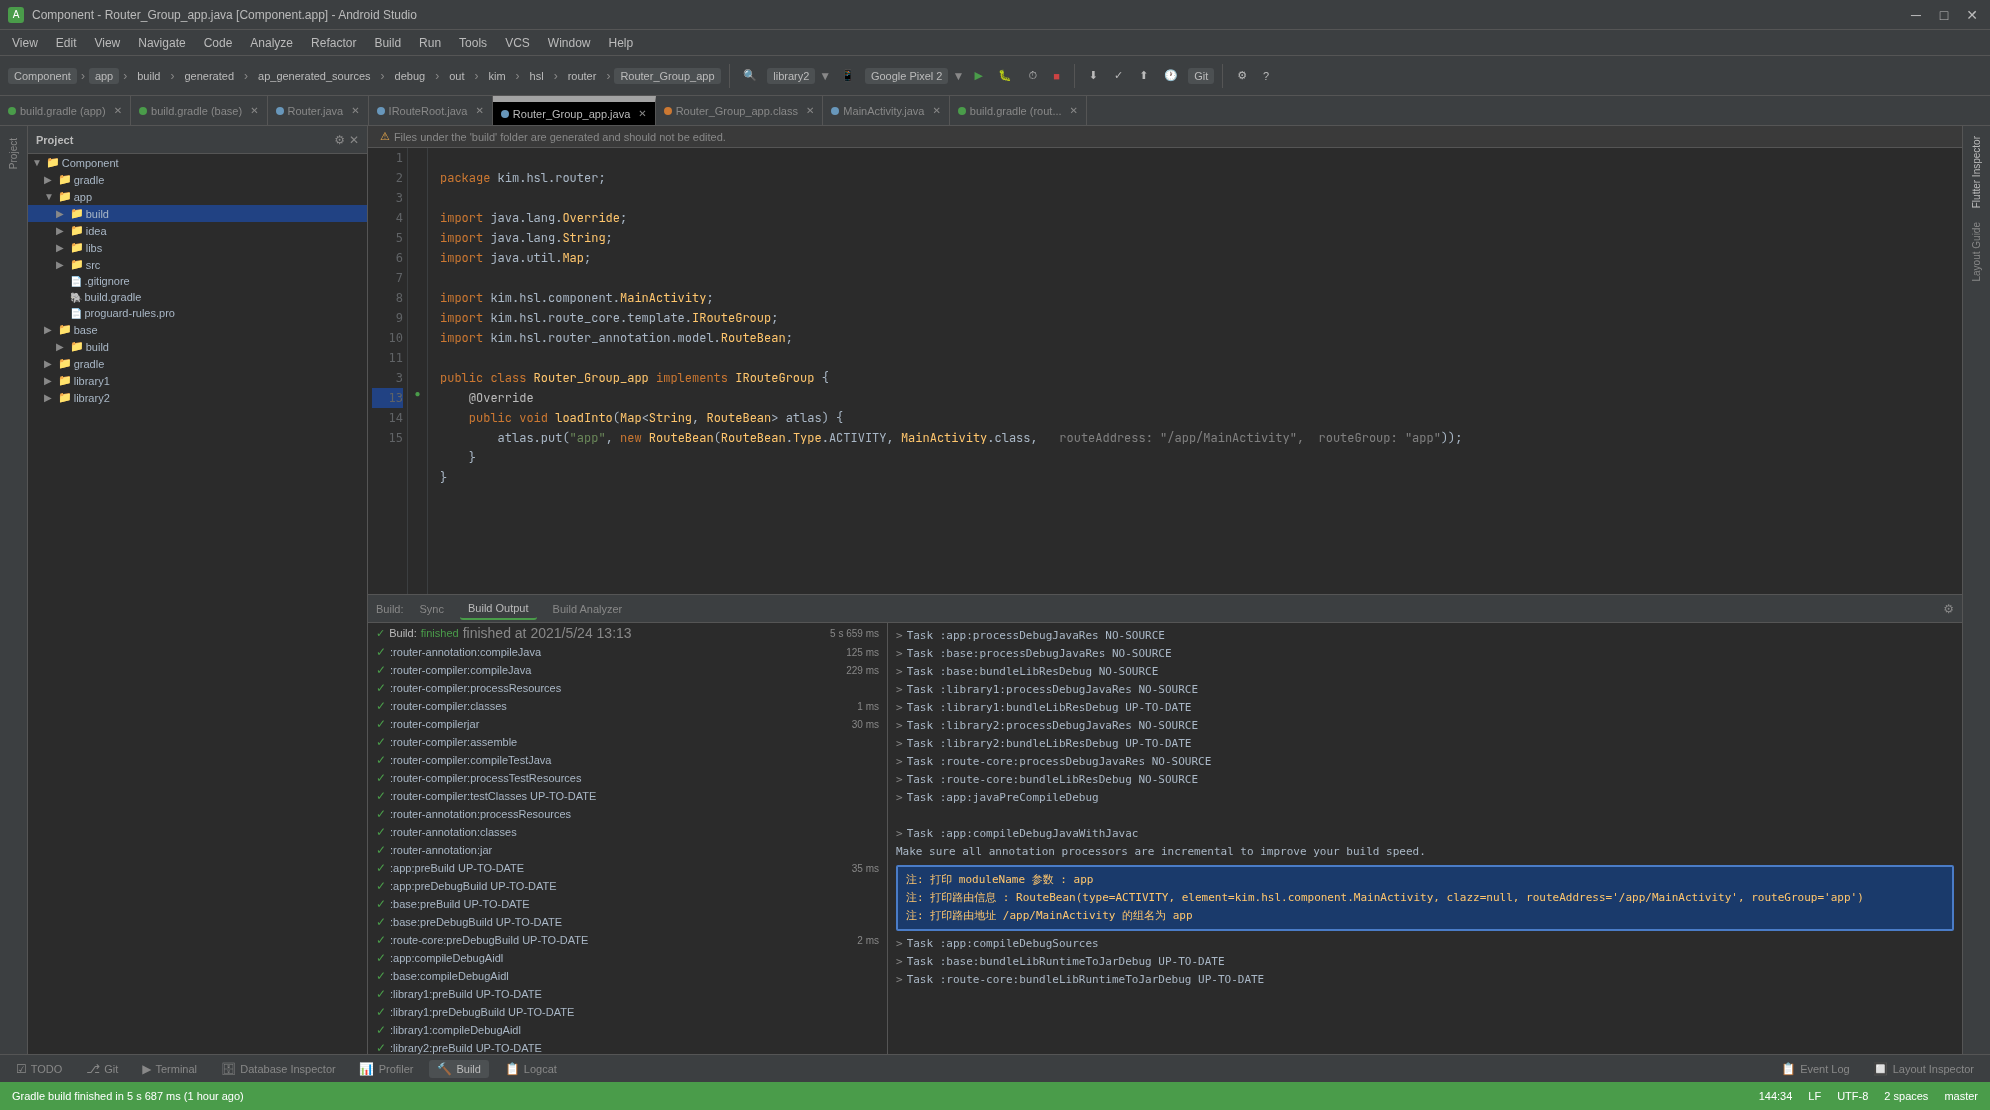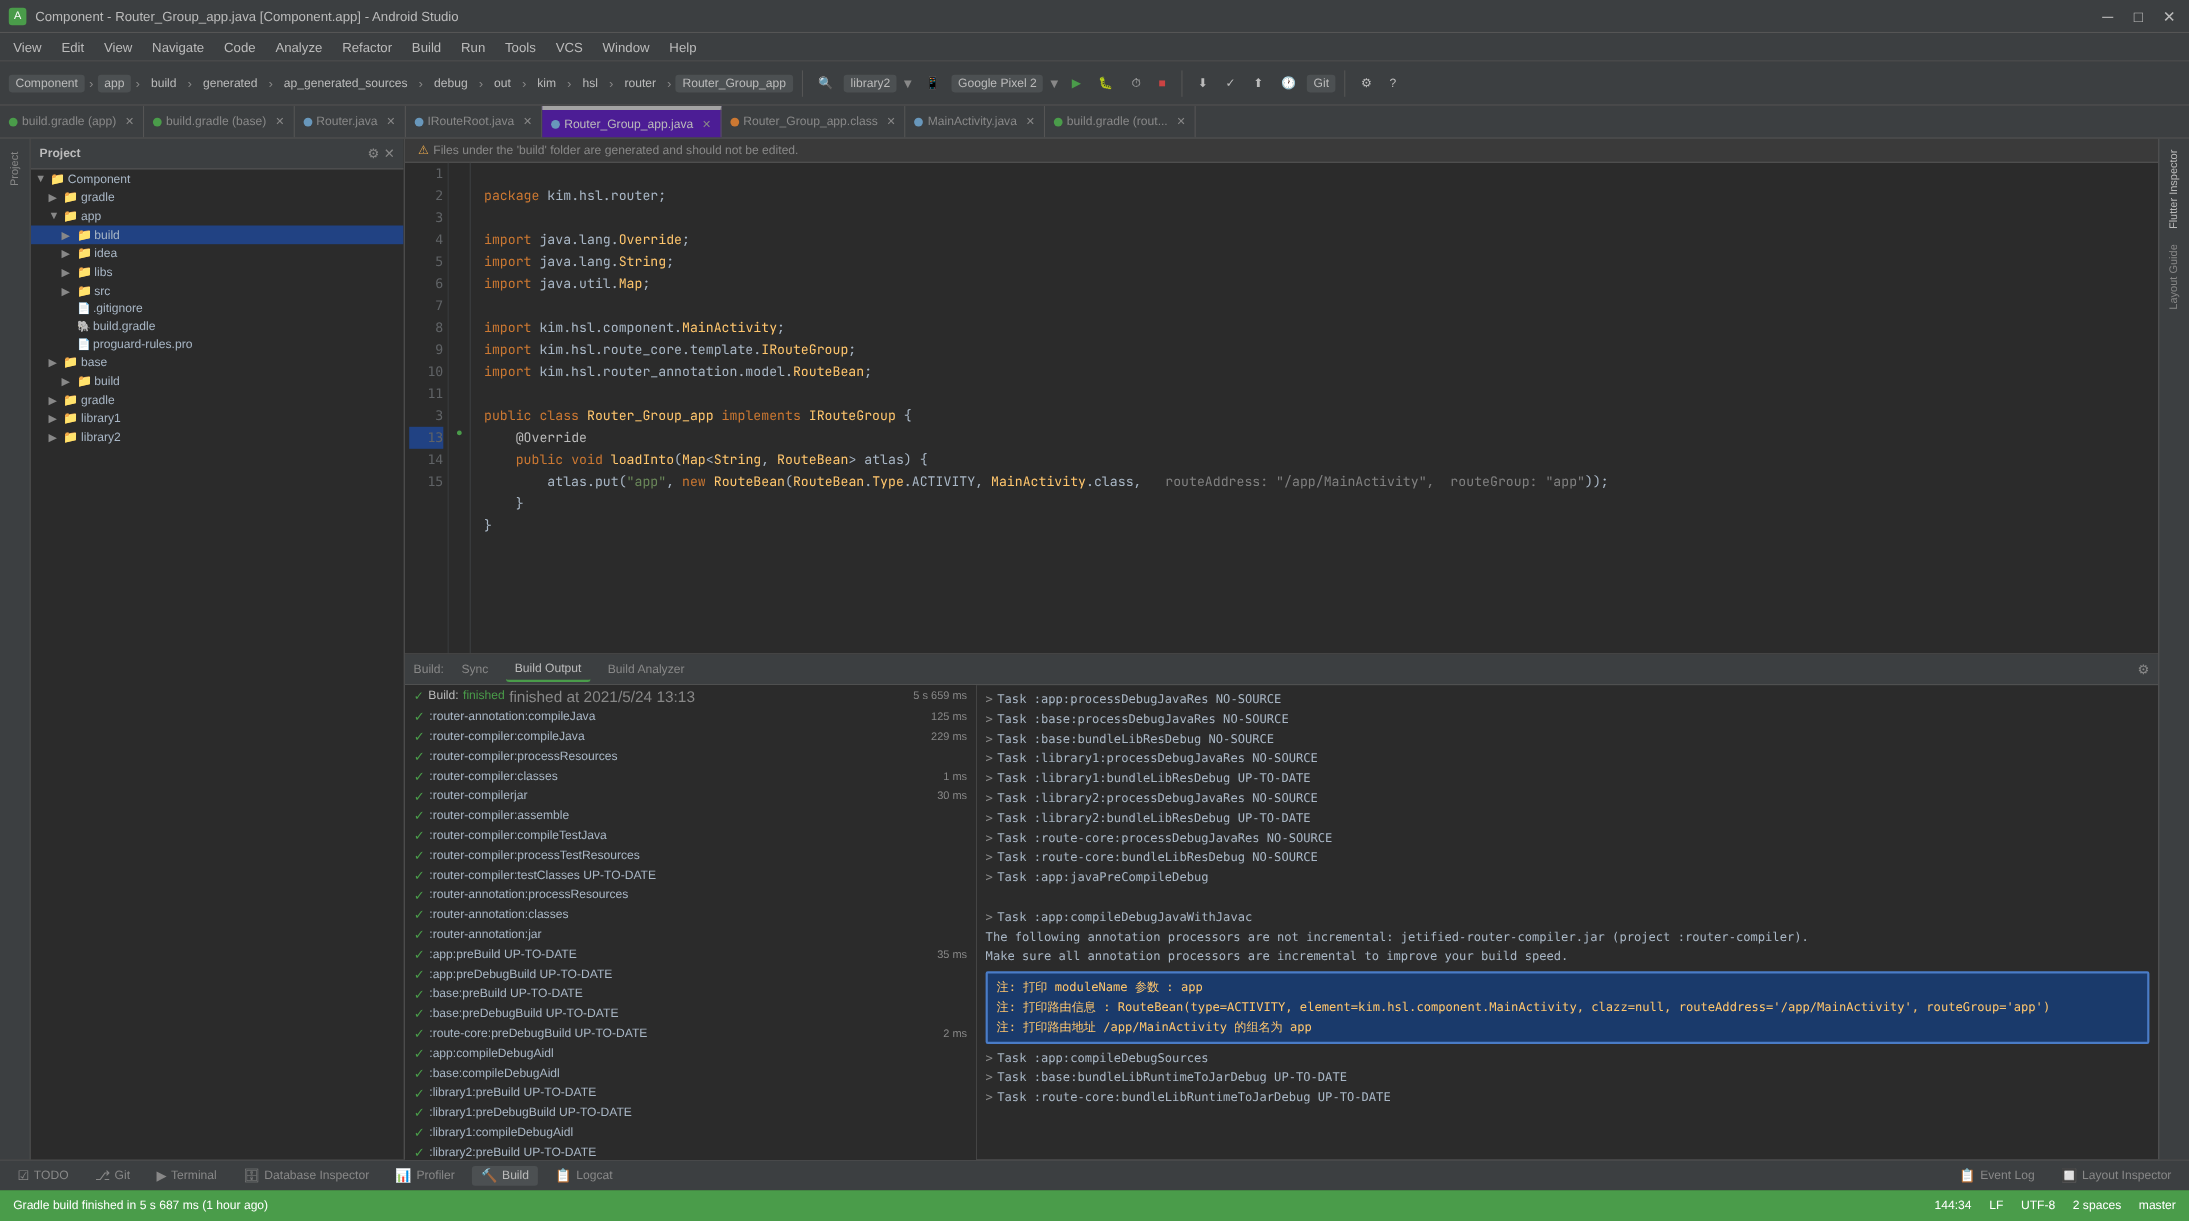--- a/index.html
+++ b/index.html
@@ -85,23 +85,23 @@
       padding: 0 8px;
       cursor: pointer;
       white-space: nowrap;
       font-size: 11px;
       color: #888;
       border-right: 1px solid #555;
       gap: 4px;
       min-width: 80px;
     }
     .tab.active {
-      background: #4c1d95;
+      background: #000000;
       color: #bbb;
-      border-top: 4px solid #a3a3a3;
+      border-top: 6px solid #a3a3a3;
     }
     .tab-close { color: #888; font-size: 10px; margin-left: 4px; }
     .tab-dot { width: 8px; height: 8px; border-radius: 50%; }
     .tab-dot.orange { background: #cc7832; }
     .tab-dot.green { background: #4a9c4a; }
     .tab-dot.blue { background: #6897bb; }
 
     
     .left-sidebar {
       width: 340px;
@@ -760,23 +760,20 @@
             <span class="log-task">Task :app:javaPreCompileDebug</span>
           </div>
           <div class="log-line">
               <span>&nbsp;</span>
             </div>
           <div class="log-line">
             <span class="log-arrow">&gt;</span>
             <span class="log-task">Task :app:compileDebugJavaWithJavac</span>
           </div>
           <div class="log-line">
-            <span class="log-task">The following annotation processors are not incremental: jetified-router-compiler.jar (project :router-compiler).</span>
-          </div>
-          <div class="log-line">
             <span class="log-task">Make sure all annotation processors are incremental to improve your build speed.</span>
           </div>
 
           <div style="background:#1a3a6b; border:2px solid #4a7cc7; border-radius:2px; margin:4px 0; padding:4px 8px;">
             <div class="log-line">
               <span style="color:#ffc66d">注: 打印 moduleName 参数 : app</span>
             </div>
             <div class="log-line">
               <span style="color:#ffc66d">注: 打印路由信息 : RouteBean(type=ACTIVITY, element=kim.hsl.component.MainActivity, clazz=null, routeAddress='/app/MainActivity', routeGroup='app')</span>
             </div>

